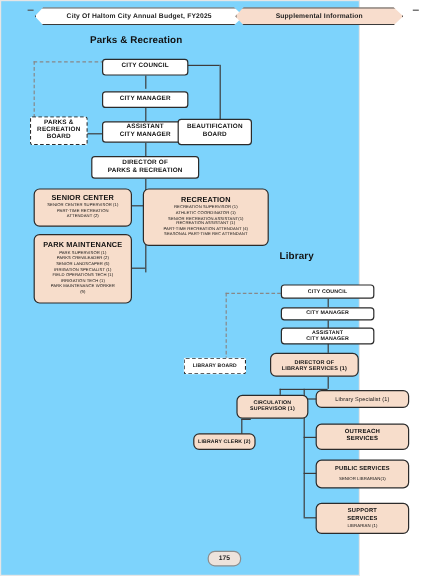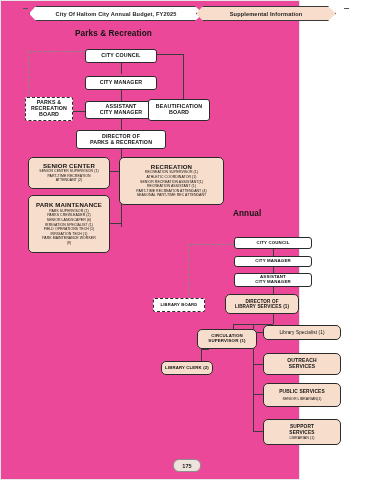--- a/index.html
+++ b/index.html
@@ -6,21 +6,21 @@
   body{
     width:370px;height:480px;
     background:#ffffff;
     font-family:"Liberation Sans", sans-serif;
     overflow:hidden;
     position:relative;
   }
   #page{
     position:absolute;inset:0;
     width:300px;height:480px;
-    background:#ec4899;
+    background:#7dd3fc;
     border:1px solid #e6e6e6;
     box-sizing:border-box;
   }
 
   
   .banner{
     position:absolute;left:28px;top:5px;
     height:15px;display:flex;align-items:stretch;
   }
   .chev{
@@ -126,21 +126,21 @@
   <div class="banner">
     <div class="chev left">
       <span>City Of Haltom City Annual Budget, FY2025</span>
     </div>
     <div class="chev right">
       <span>Supplemental Information</span>
     </div>
   </div>
 
   <div class="sec-title" id="title-parks">Parks &amp; Recreation</div>
-  <div class="sec-title" id="title-library">Annual</div>
+  <div class="sec-title" id="title-library">Library</div>
 
   <div class="ln lnv" style="left:120px;top:62px;height:11px;"></div>
 
   <div class="ln lnv" style="left:120px;top:89px;height:11px;"></div>
 
   <div class="ln lnv" style="left:120px;top:118px;height:11px;"></div>
 
   <div class="ln lnh" style="left:149px;top:53px;width:33px;"></div>
   <div class="ln lnv" style="left:182px;top:53px;height:47px;"></div>
 

